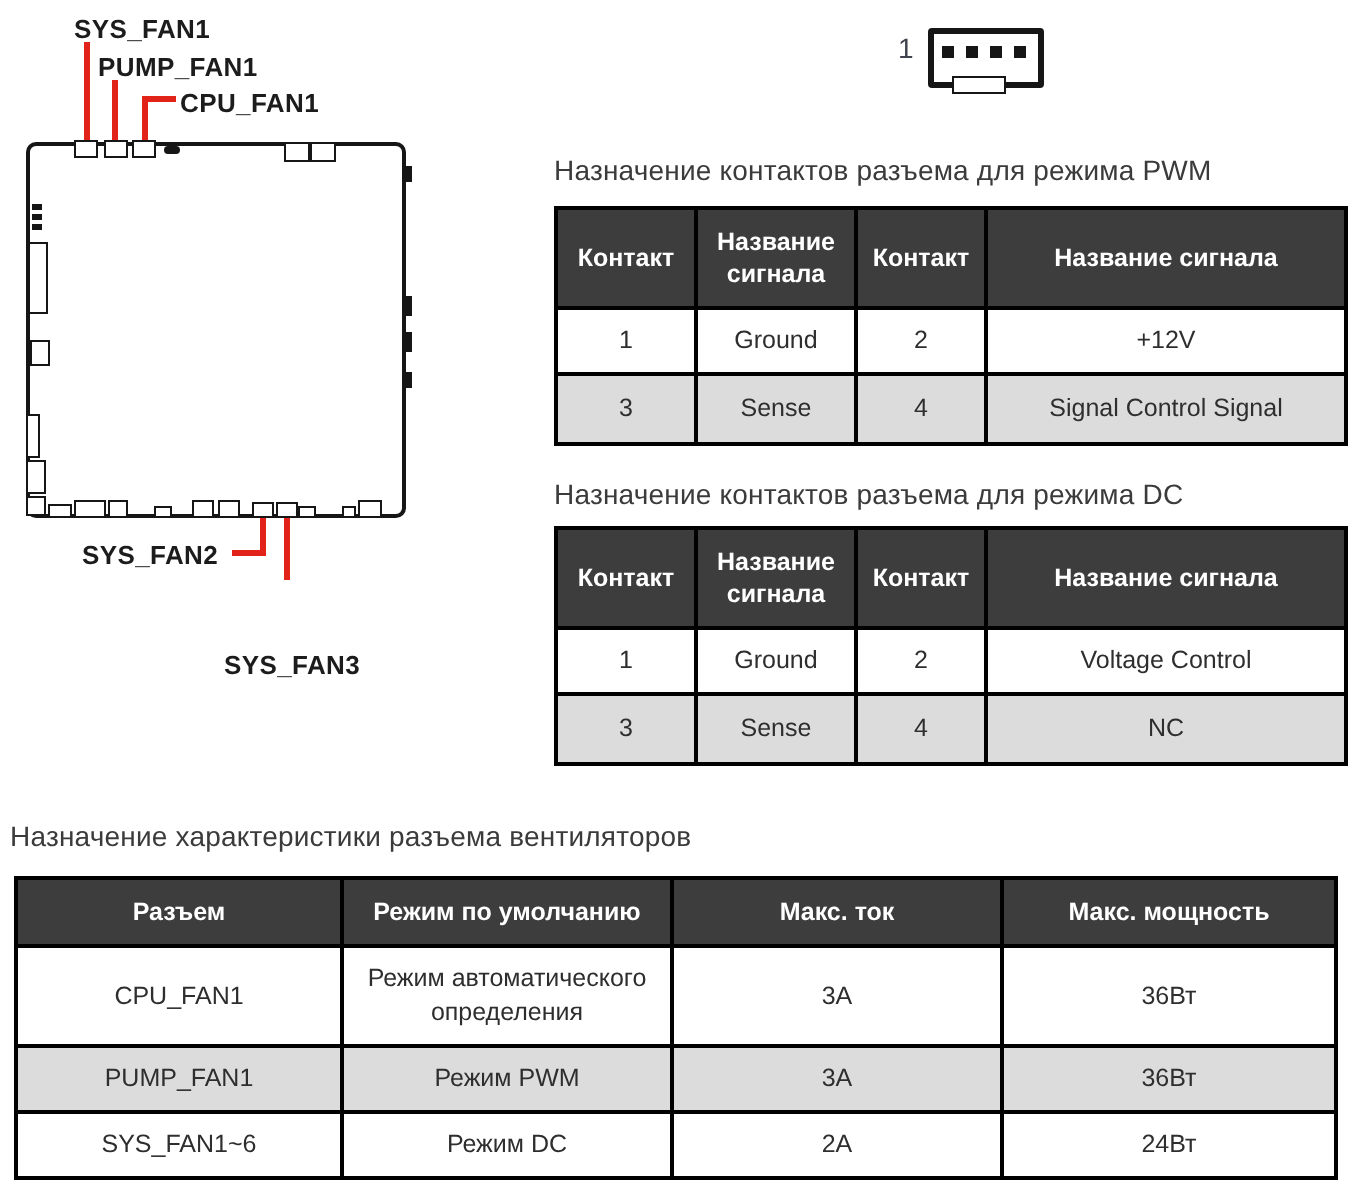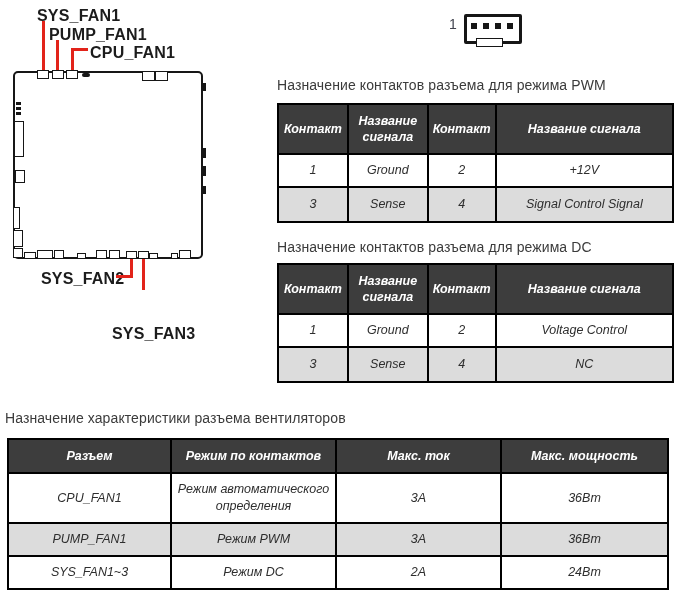--- a/index.html
+++ b/index.html
@@ -13,21 +13,21 @@
 
   
   .board {
     left: 13px; top: 71px; width: 190px; height: 188px;
     border: 2px solid #161616; border-radius: 5px; background: #fff;
   }
   .pad { border: 1.5px solid #161616; background: #fff; }
   .pad-solid { background: #161616; }
   .redline { background: #e2231a; }
   .conn-label {
-    font-size: 16px; font-weight: bold; color: #1c1c1c; white-space: nowrap;
+    font-size: 13px; font-weight: bold; color: #1c1c1c; white-space: nowrap;
     letter-spacing: 0.2px;
   }
 
   
   .fanconn-body {
     left: 464px; top: 14px; width: 58px; height: 30px;
     border: 3px solid #161616; border-radius: 2px; background: #fff;
   }
   .fanconn-pin { width: 6px; height: 6px; background: #161616; }
   .fanconn-notch {
@@ -35,21 +35,21 @@
     background: #fff; border: 1.5px solid #161616;
   }
   .pin1-label { font-size: 14px; color: #41434e; }
 
   
   .heading {
     font-size: 14px; color: #3b3b3b; white-space: nowrap; letter-spacing: 0.1px;
   }
 
   
-  table { border-collapse: collapse; table-layout: fixed; font-style: italic; }
+  table { border-collapse: collapse; table-layout: fixed; }
   th, td {
     border: 2px solid #000; text-align: center; vertical-align: middle;
     font-size: 12.5px; padding: 2px 4px; overflow: hidden;
   }
   th {
     background: #3d3d3d; color: #ffffff; font-weight: bold; line-height: 1.3;
   }
   td { color: #2e2e2e; background: #ffffff; line-height: 1.35; }
   tr.alt td { background: #dcdcdc; }
 
@@ -197,36 +197,36 @@
 <table class="abs spec-table" style="left:7px; top:438px;">
   <colgroup>
       <col class="c1">
       <col class="c2">
       <col class="c3">
       <col class="c4">
     </colgroup>
   <tbody>
       <tr class="hdr">
     <th>Разъем</th>
-    <th>Режим по контактов</th>
+    <th>Режим по умолчанию</th>
     <th>Макс. ток</th>
     <th>Макс. мощность</th>
   </tr>
   <tr class="r1">
     <td>CPU_FAN1</td>
     <td>Режим автоматического определения</td>
     <td>3A</td>
     <td>36Вт</td>
   </tr>
   <tr class="r2 alt">
     <td>PUMP_FAN1</td>
     <td>Режим PWM</td>
     <td>3A</td>
     <td>36Вт</td>
   </tr>
   <tr class="r3">
-    <td>SYS_FAN1~3</td>
+    <td>SYS_FAN1~6</td>
     <td>Режим DC</td>
     <td>2A</td>
     <td>24Вт</td>
   </tr>
 </tbody>
   </table>
 
 </body></html>

